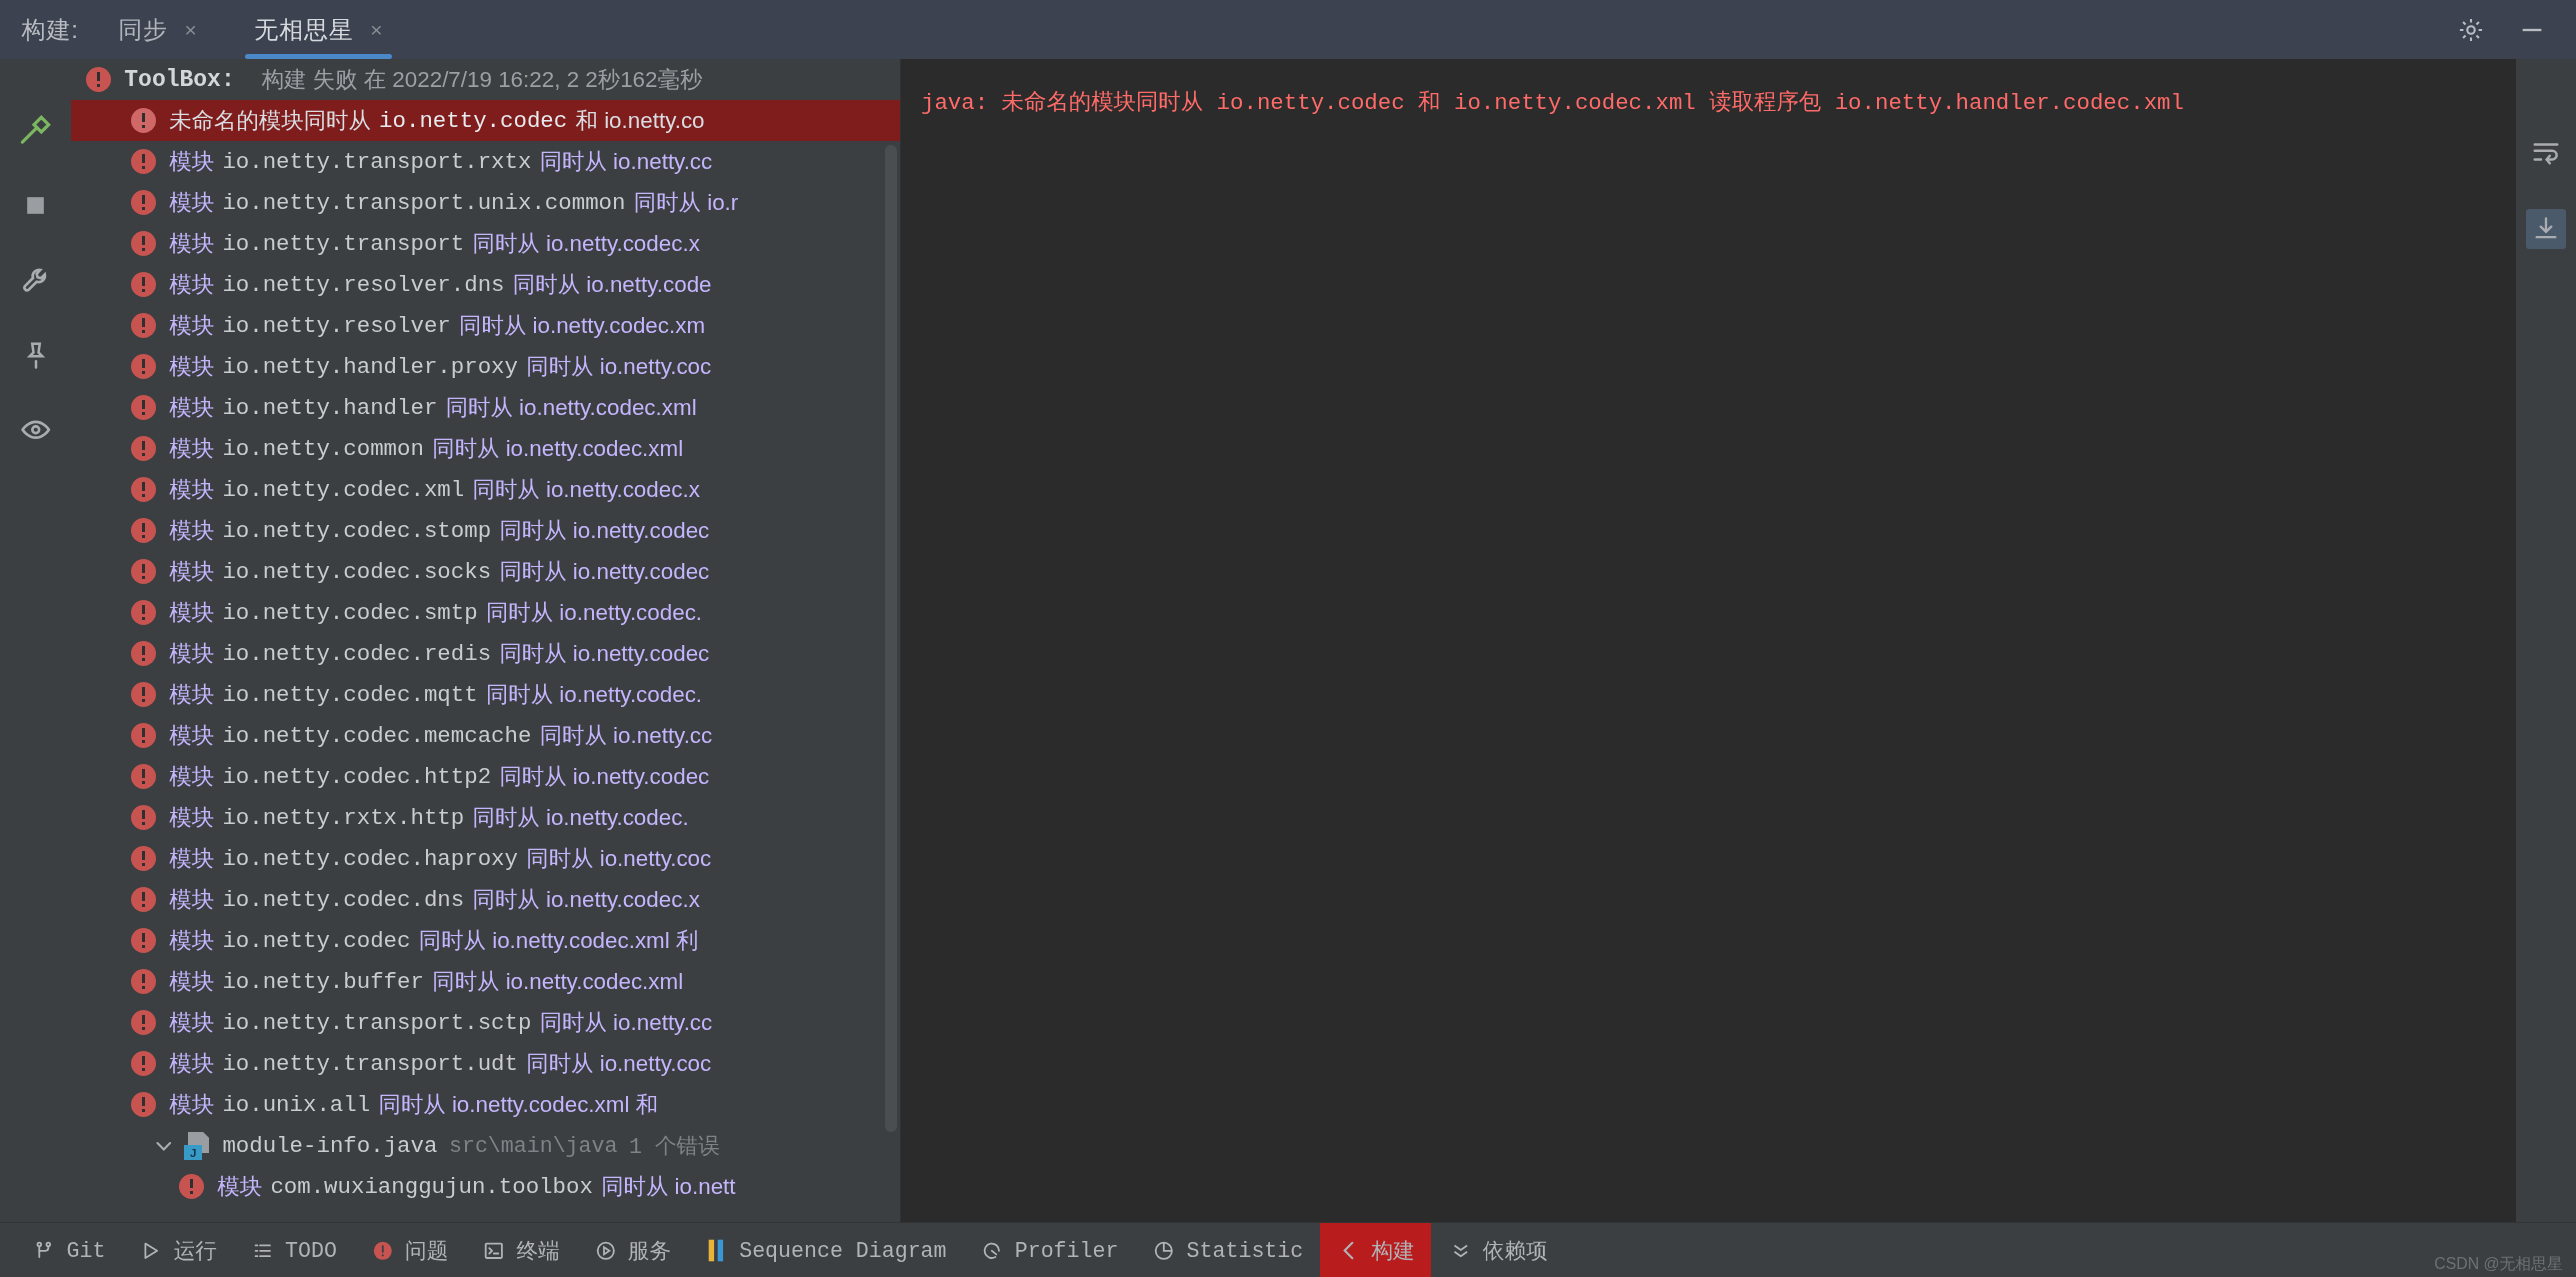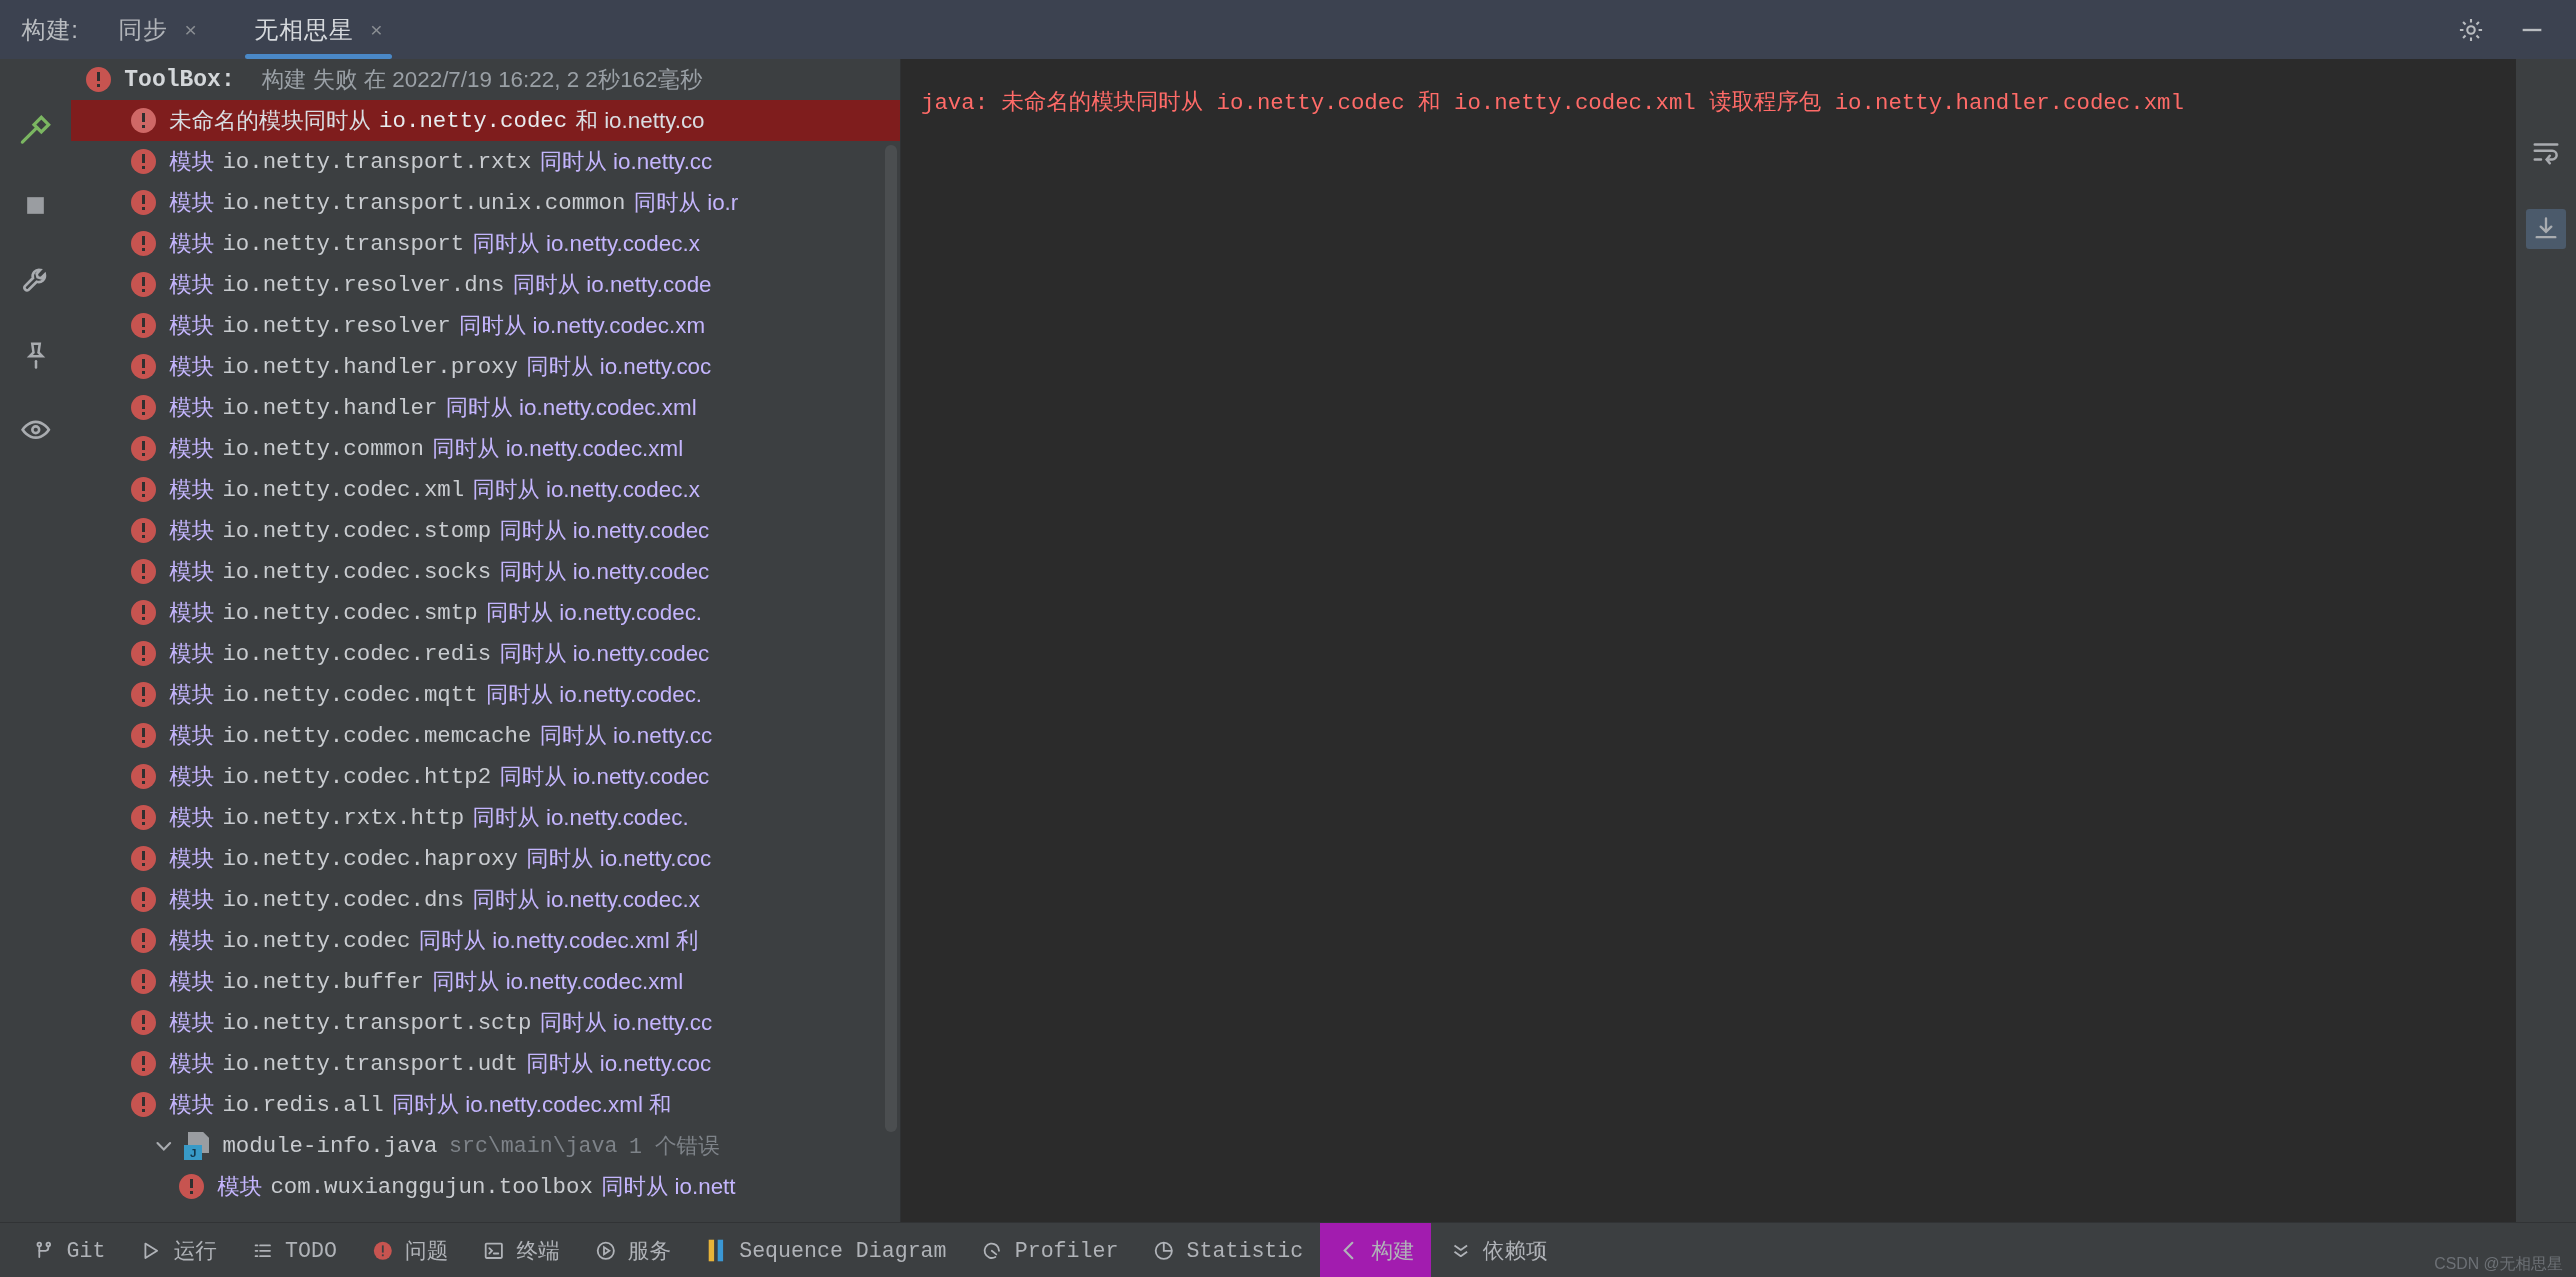--- a/index.html
+++ b/index.html
@@ -272,21 +272,21 @@
     display: flex;
     align-items: center;
     gap: 10px;
     padding: 0 16.6px;
     height: 56px;
     color: #b0b3b8;
     font-size: 21.6px;
     white-space: nowrap;
     font-family: "Liberation Mono", monospace;
   }
-  .sb-item.active { background: #a21caf; }
+  .sb-item.active { background: #b91c1c; }
   .sb-ic {
     width: 25px; height: 25px;
     display: flex; align-items: center; justify-content: center;
     color: #b0b3b8;
     flex: none;
   }
   .watermark {
     position: absolute;
     right: 13.3px;
     bottom: 3.3px;
@@ -511,21 +511,21 @@
         </div>
         <div class="row indent1">
           <span class="err-icon"></span>
           <span class="cn">模块</span>
           <span class="mono">io.netty.transport.udt</span>
           <span class="cn">同时从 io.netty.coc</span>
         </div>
         <div class="row indent1">
           <span class="err-icon"></span>
           <span class="cn">模块</span>
-          <span class="mono">io.redis.all</span>
+          <span class="mono">io.unix.all</span>
           <span class="cn">同时从 io.netty.codec.xml 和</span>
         </div>
 
         <div class="row" style="padding-left:80px;">
           <span class="chevron">
             <svg width="21.6" height="21.6" viewBox="0 0 24 24" fill="none" stroke="currentColor" stroke-width="2.4" stroke-linecap="round">
               <path d="M5 9l7 7 7-7"></path>
             </svg>
           </span>
           <span class="java-icon">

